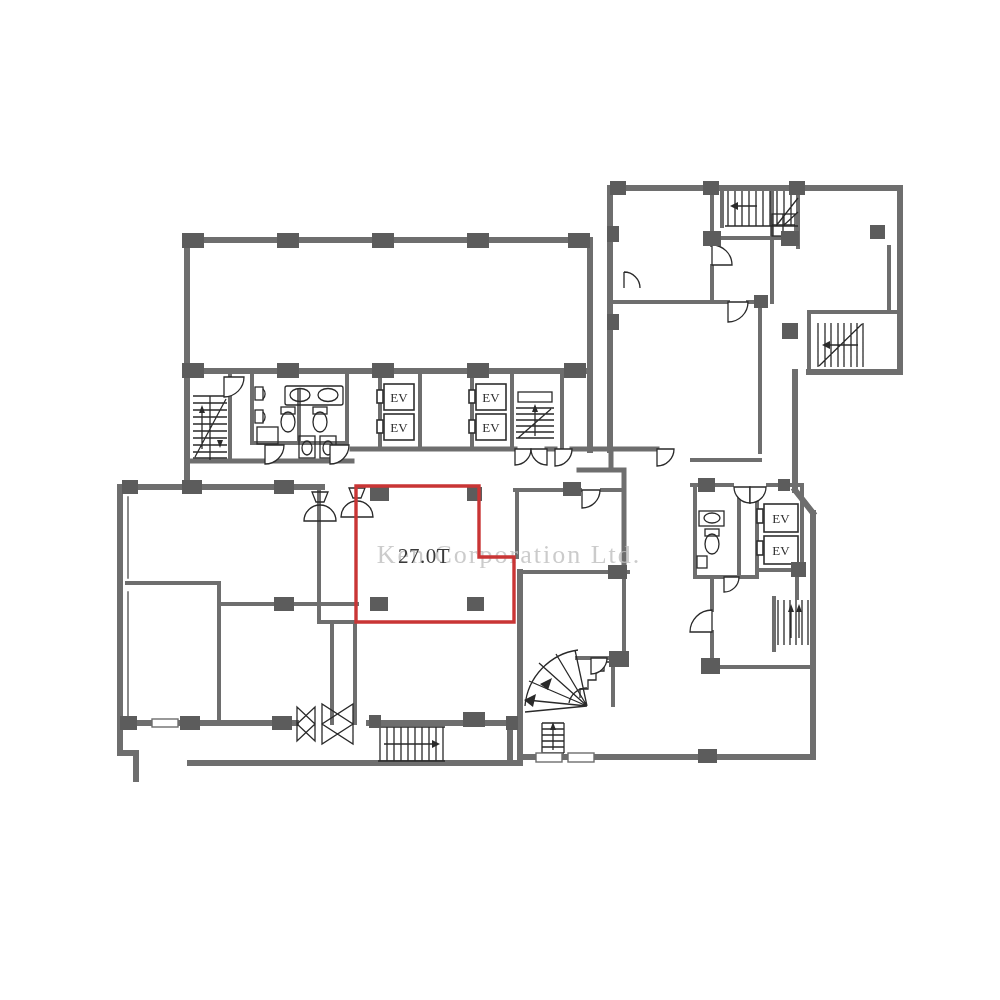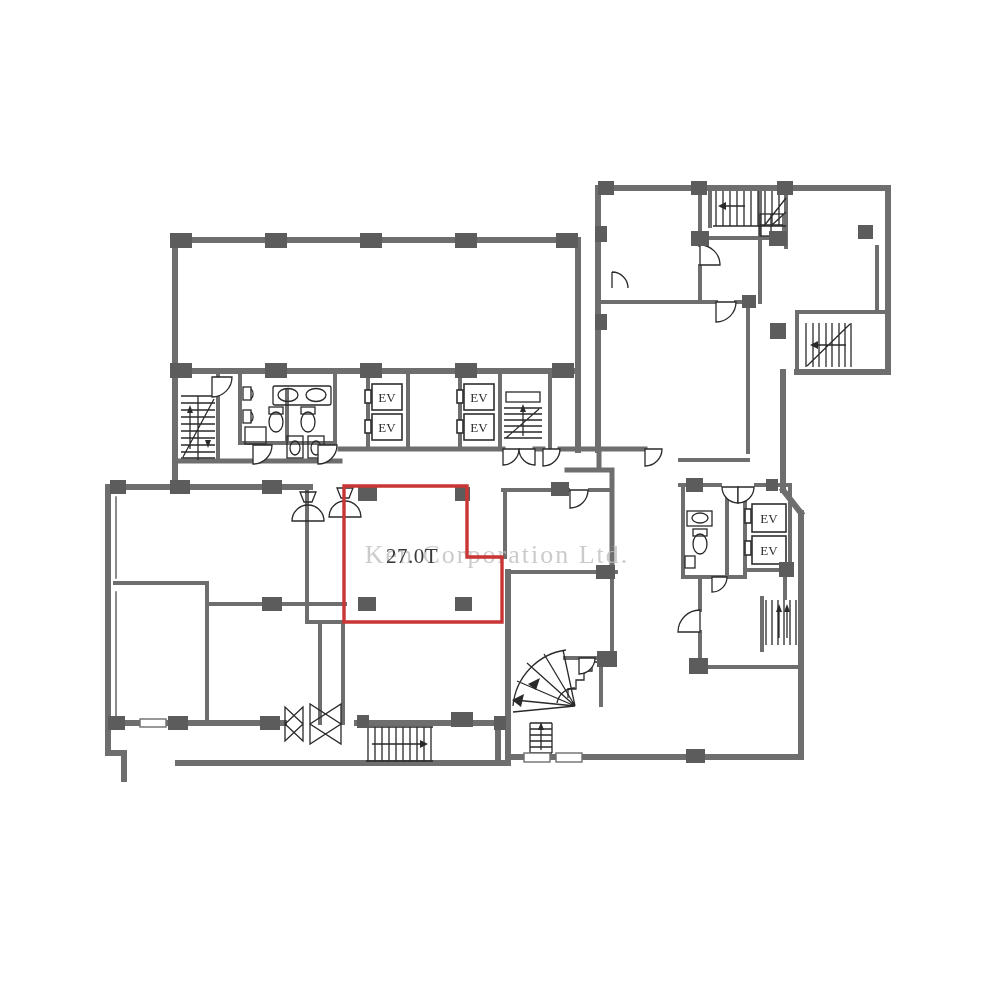--- a/index.html
+++ b/index.html
@@ -1,17 +1,17 @@
 <!DOCTYPE html>
 <html><head>
 <meta charset="utf-8">
 <style>
   html,body{margin:0;padding:0;background:#ffffff;}
   #stage{position:relative;width:963px;height:1000px;background:#fff;overflow:hidden;
-         font-family:"Liberation Serif",serif;}
+         font-family:"Liberation Serif",serif;padding-left:12px;}
   svg{display:block}
   .wall{stroke:#6e6e6e;fill:none;stroke-linecap:square}.w6{stroke-width:6}.w5{stroke-width:5}.w4{stroke-width:4}.w2{stroke-width:1.6}
   .col{fill:#5c5c5c;stroke:none}
   .det{stroke:#2a2a2a;stroke-width:1.3;fill:none;stroke-linecap:butt}
   .detf{fill:#2a2a2a;stroke:none}
   .door{fill:#ffffff;stroke:#2a2a2a;stroke-width:1.3}
   .box{fill:#ffffff;stroke:#2f2f2f;stroke-width:1.6}
   .win{fill:#ffffff;stroke:#6e6e6e;stroke-width:1.4}
   .evtext{font-family:"Liberation Serif",serif;font-size:13px;fill:#2f2f2f;text-anchor:middle}
   .arealabel{font-family:"Liberation Serif",serif;font-size:21px;fill:#3a3a3a;text-anchor:middle;letter-spacing:.5px}

